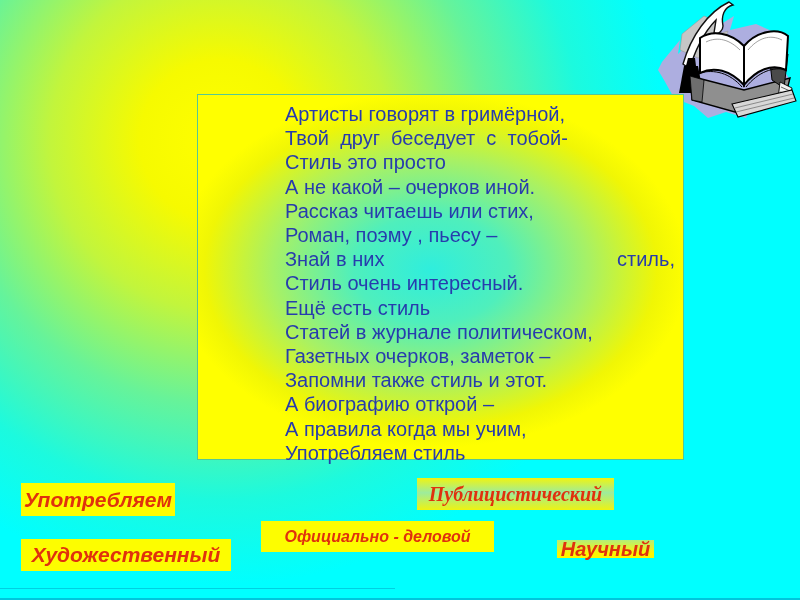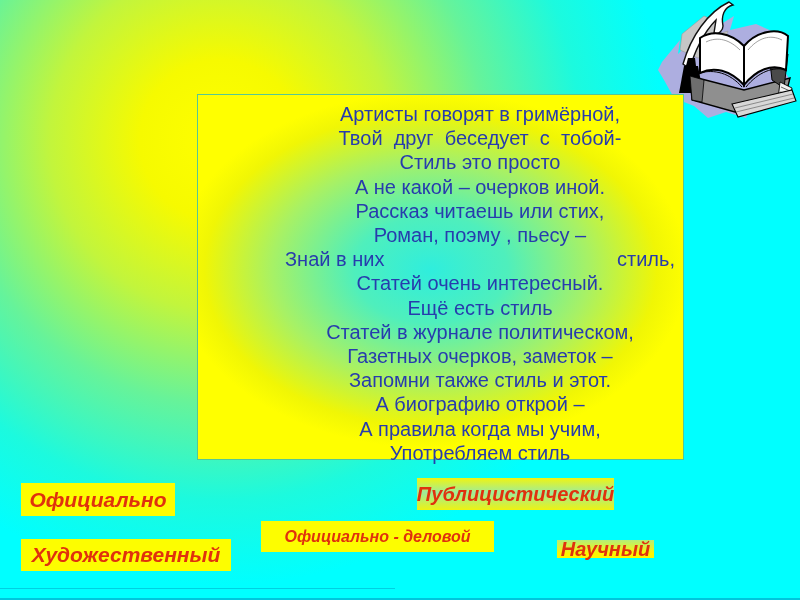--- a/index.html
+++ b/index.html
@@ -31,41 +31,41 @@
   
   .poem-box{
     position:absolute;left:197px;top:94px;width:487px;height:366px;
     box-sizing:border-box;
     border:1px solid #55c795;
     background:
       radial-gradient(ellipse 53% 49% at 48% 48%,
         #2feedd 0%, #4fefbc 30%, #a8f164 62%, #f0f605 88%, #ffff00 100%),
       #ffff00;
     padding:7px 8px 0 87px;
-    text-align:center;
   }
   .poem-line{
     font-size:20px;line-height:24.2px;color:#273cad;
     white-space:pre;
   }
   .line-split{display:flex;justify-content:space-between;white-space:pre;}
   
   .style-label{
     position:absolute;
     background:#fdfd00;
     display:flex;align-items:center;justify-content:center;
     font-style:italic;font-weight:bold;color:#e0310d;
     box-sizing:border-box;white-space:pre;
   }
   .lbl-razgovorny    {left:21px; top:483px;width:154px;height:33px;font-size:21px;}
   .lbl-hudozhestvenny{left:21px; top:539px;width:210px;height:32px;font-size:21px;}
   .lbl-oficialno     {left:261px;top:521px;width:233px;height:31px;font-size:16px;}
   .lbl-publicistichesky{
     left:417px;top:478px;width:197px;height:32px;font-size:20px;
     background:linear-gradient(180deg,#f0f411 0%,#9dec9c 46%,#eef311 100%);
+    font-family:Liberation Serif, serif;
   }
   .lbl-nauchny{
     left:557px;top:540px;width:97px;height:18px;font-size:20px;
     background:linear-gradient(180deg,#b4ee79 0%,#fdf501 75%);
   }
   
   .hairline{position:absolute;left:0;top:588px;width:395px;height:1px;
     background:rgba(0,150,190,.45);}
   .bottom-line{position:absolute;left:0;bottom:0;width:100%;height:2px;
     background:rgba(0,140,185,.5);}
@@ -114,32 +114,32 @@
     <div class="poem-line">Артисты говорят в гримёрной,</div>
     <div class="poem-line">Твой  друг  беседует  с  тобой-</div>
     <div class="poem-line">Стиль это просто</div>
     <div class="poem-line">А не какой – очерков иной.</div>
     <div class="poem-line">Рассказ читаешь или стих,</div>
     <div class="poem-line">Роман, поэму , пьесу –</div>
     <div class="poem-line line-split">
       <span>Знай в них</span>
       <span>стиль,</span>
     </div>
-    <div class="poem-line">Статей очень интересный.</div>
+    <div class="poem-line">Стиль очень интересный.</div>
     <div class="poem-line">Ещё есть стиль</div>
     <div class="poem-line">Статей в журнале политическом,</div>
     <div class="poem-line">Газетных очерков, заметок –</div>
     <div class="poem-line">Запомни также стиль и этот.</div>
     <div class="poem-line">А биографию открой –</div>
     <div class="poem-line">А правила когда мы учим,</div>
     <div class="poem-line">Употребляем стиль</div>
   </div>
 
   <div class="style-label lbl-razgovorny">
-    <span>Официально</span>
+    <span>Употребляем</span>
   </div>
   <div class="style-label lbl-hudozhestvenny">
     <span>Художественный</span>
   </div>
   <div class="style-label lbl-oficialno">
     <span>Официально - деловой</span>
   </div>
   <div class="style-label lbl-publicistichesky">
     <span>Публицистический</span>
   </div>

